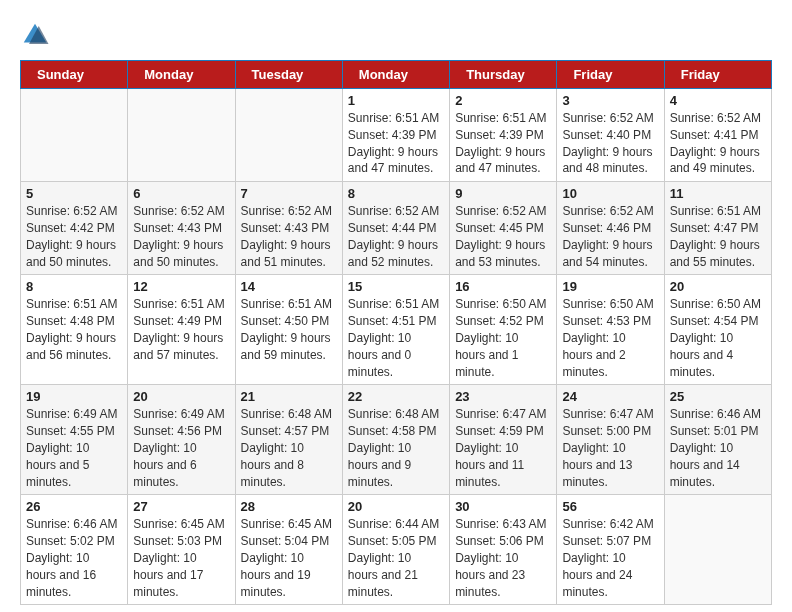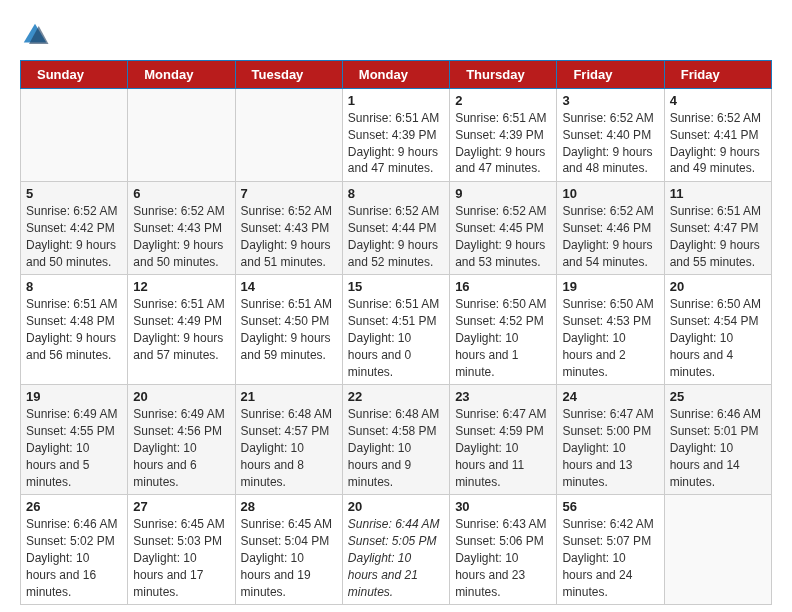--- a/index.html
+++ b/index.html
@@ -299,21 +299,21 @@
 Daylight: 10 hours and 17 minutes.</div>
         </td>
         <td>
           <div class="day-number">28</div>
           <div class="day-info" style="white-space: pre-line;">Sunrise: 6:45 AM
 Sunset: 5:04 PM
 Daylight: 10 hours and 19 minutes.</div>
         </td>
         <td>
           <div class="day-number">20</div>
-          <div class="day-info" style="white-space: pre-line; font-style: italic;">Sunrise: 6:44 AM
+          <div class="day-info" style="white-space: pre-line;">Sunrise: 6:44 AM
 Sunset: 5:05 PM
 Daylight: 10 hours and 21 minutes.</div>
         </td>
         <td>
           <div class="day-number">30</div>
           <div class="day-info" style="white-space: pre-line;">Sunrise: 6:43 AM
 Sunset: 5:06 PM
 Daylight: 10 hours and 23 minutes.</div>
         </td>
         <td>

